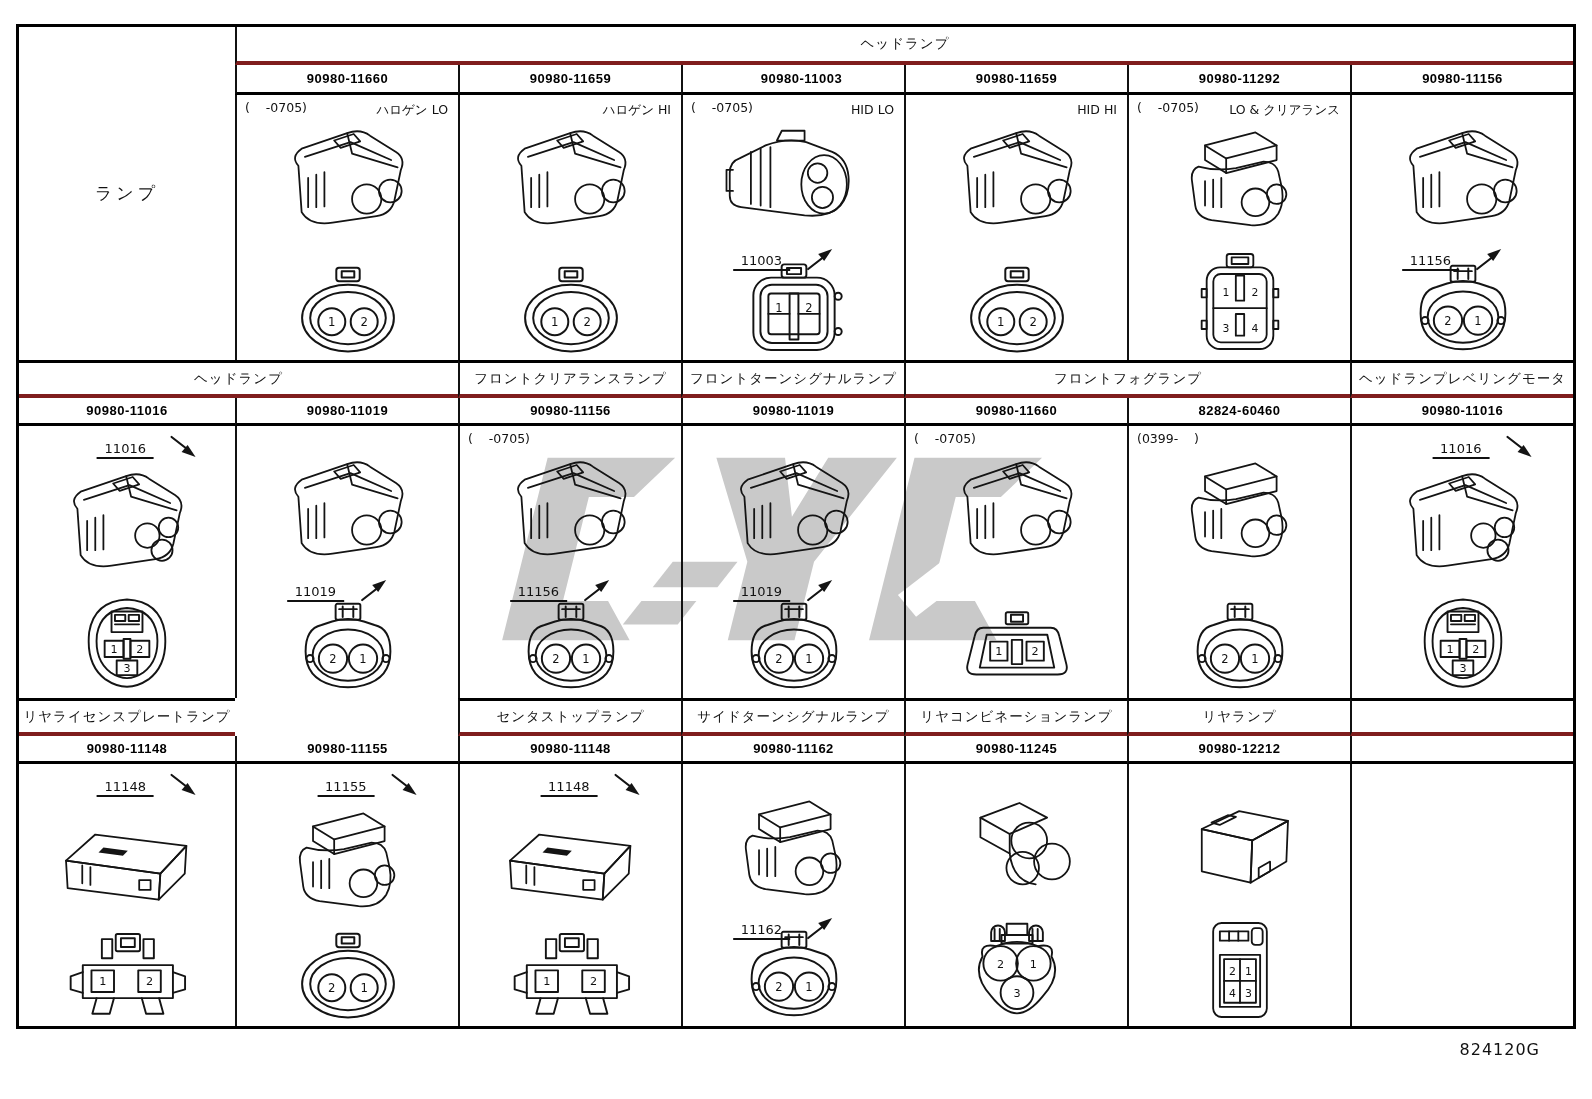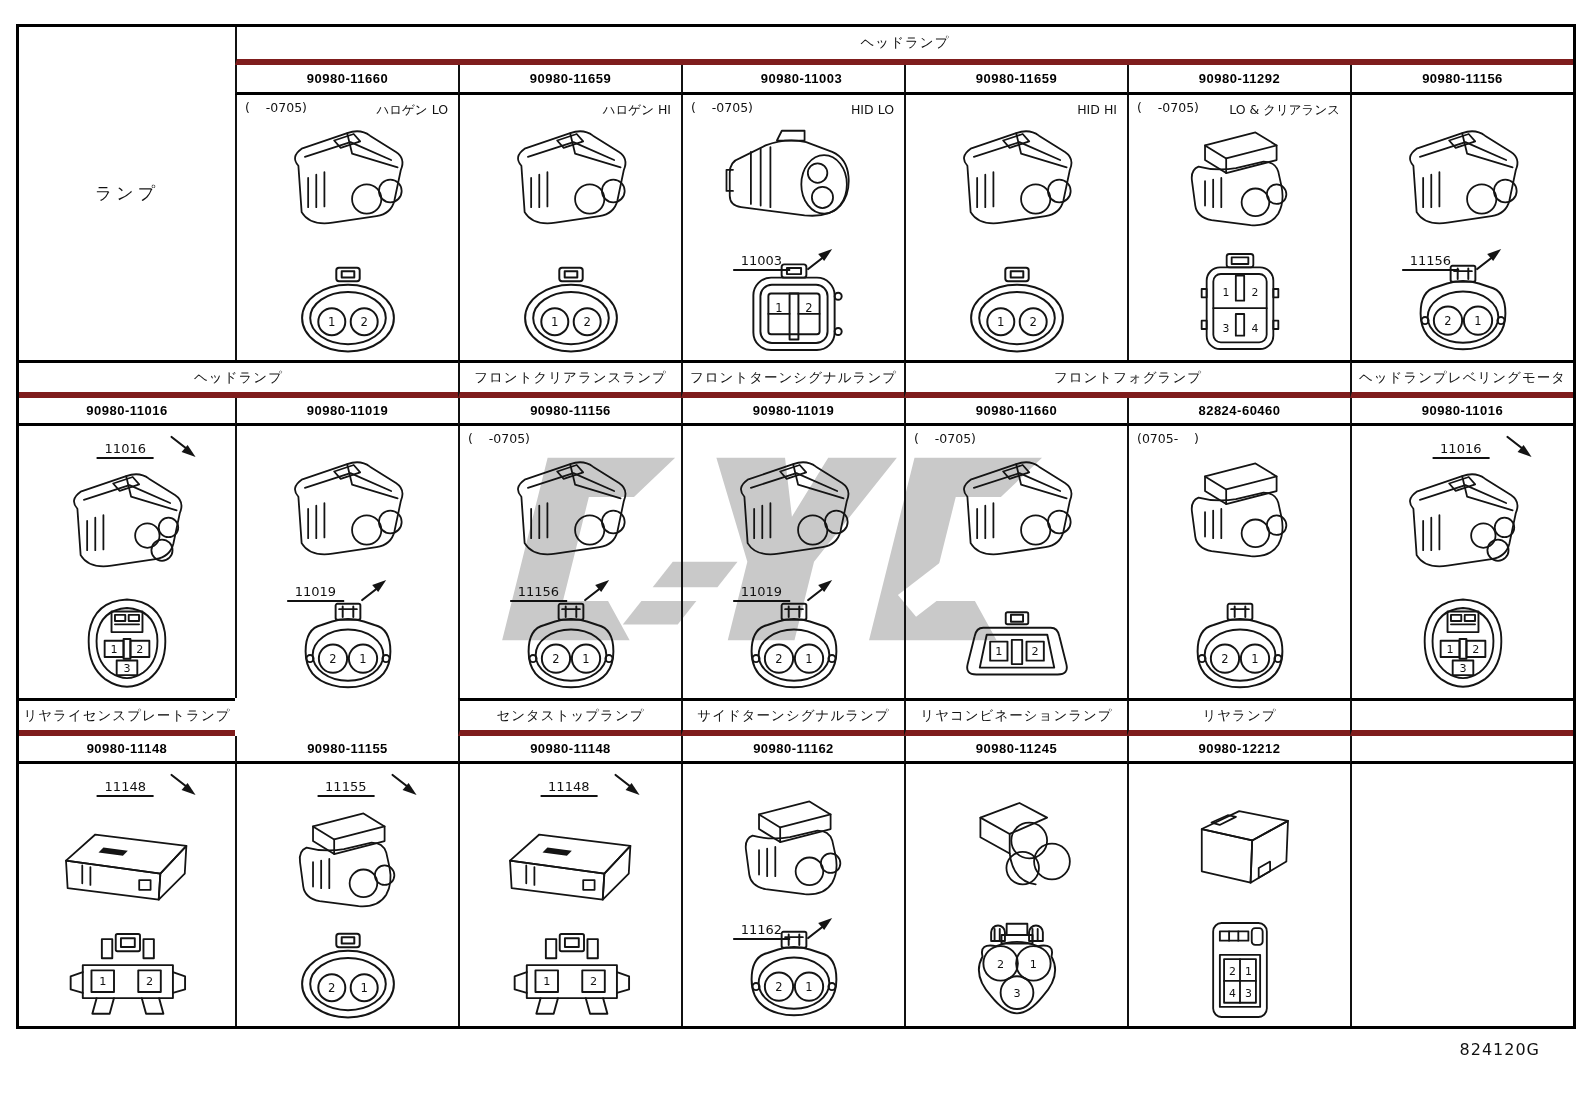--- a/index.html
+++ b/index.html
@@ -7,21 +7,21 @@
         font-family:"Liberation Sans",sans-serif;color:#111;}
   .watermark{position:absolute;z-index:0;pointer-events:none;}
   .frame{position:absolute;left:16px;top:24px;width:1560px;height:1005px;
          border:3px solid #000;box-sizing:border-box;z-index:1;background:transparent;}
   .grid{display:grid;grid-template-columns:216px repeat(6,223px);
         grid-template-rows:38px 30px 265px 38px 28px 272px 38px 28px 262px;
         width:1554px;height:999px;position:relative;}
   .cell{position:relative;box-sizing:border-box;overflow:hidden;background:transparent;}
   .bl{border-left:2px solid #111;}
   .bt3{border-top:3px solid #000;}
-  .gh{display:flex;align-items:center;justify-content:center;border-bottom:6px solid #7f1d1d;}
+  .gh{display:flex;align-items:center;justify-content:center;border-bottom:4px solid #7f1d1d;}
   .gh span{font-size:13.5px;letter-spacing:1px;}
   .pn{display:flex;align-items:center;justify-content:center;border-bottom:3px solid #000;}
   .pn span{font-weight:700;font-size:13px;letter-spacing:.5px;color:#000;}
   .side{display:flex;align-items:center;justify-content:center;}
   .side span{font-size:17px;letter-spacing:4px;}
   .note{position:absolute;font-family:"DejaVu Sans",sans-serif;font-size:12.5px;
         white-space:pre;z-index:2;}
   .note.date{top:5px;left:8px;}
   .note.variant{top:7px;right:10px;}
   .callout{position:absolute;display:flex;align-items:flex-end;gap:14px;z-index:2;}
@@ -414,21 +414,21 @@
             <rect x="78" y="36" width="20" height="22" class="ln"></rect>
     <rect x="61" y="34" width="12" height="28" class="ln"></rect>
     <text x="46" y="51" class="pin">1</text>
             <text x="88" y="51" class="pin">2</text>
           </svg>
         </div>
         <div class="cell pn bl" style="grid-area: 5 / 6 / auto / span 1;">
           <span>82824-60460</span>
         </div>
         <div class="cell dw bl" style="grid-area: 6 / 6 / auto / span 1;">
-          <span class="note date">(0705-    )</span>
+          <span class="note date">(0399-    )</span>
           <svg class="iso" viewBox="0 0 210 150">
             <path class="ln" d="M62 30 L124 14 L150 30 L88 46 Z"></path>
     <path class="ln" d="M62 30 L62 48 L88 64 L88 46"></path>
             <path class="ln" d="M88 64 L150 48 L150 30"></path>
     <path class="ln" d="M54 56 Q44 60 46 74 L50 104 Q52 118 70 122 L118 128 Q142 130 152 114 Q160 100 156 80 L152 62 Q148 50 134 50 L100 58 Q76 62 54 56 Z"></path>
     <circle class="ln" cx="124" cy="100" r="17"></circle>
             <circle class="ln" cx="150" cy="90" r="12"></circle>
     <path class="ln" d="M62 74 v30 M72 72 v34 M82 70 v36"></path>
           </svg>
           <svg class="front" width="106" height="92" viewBox="0 0 120 104">

